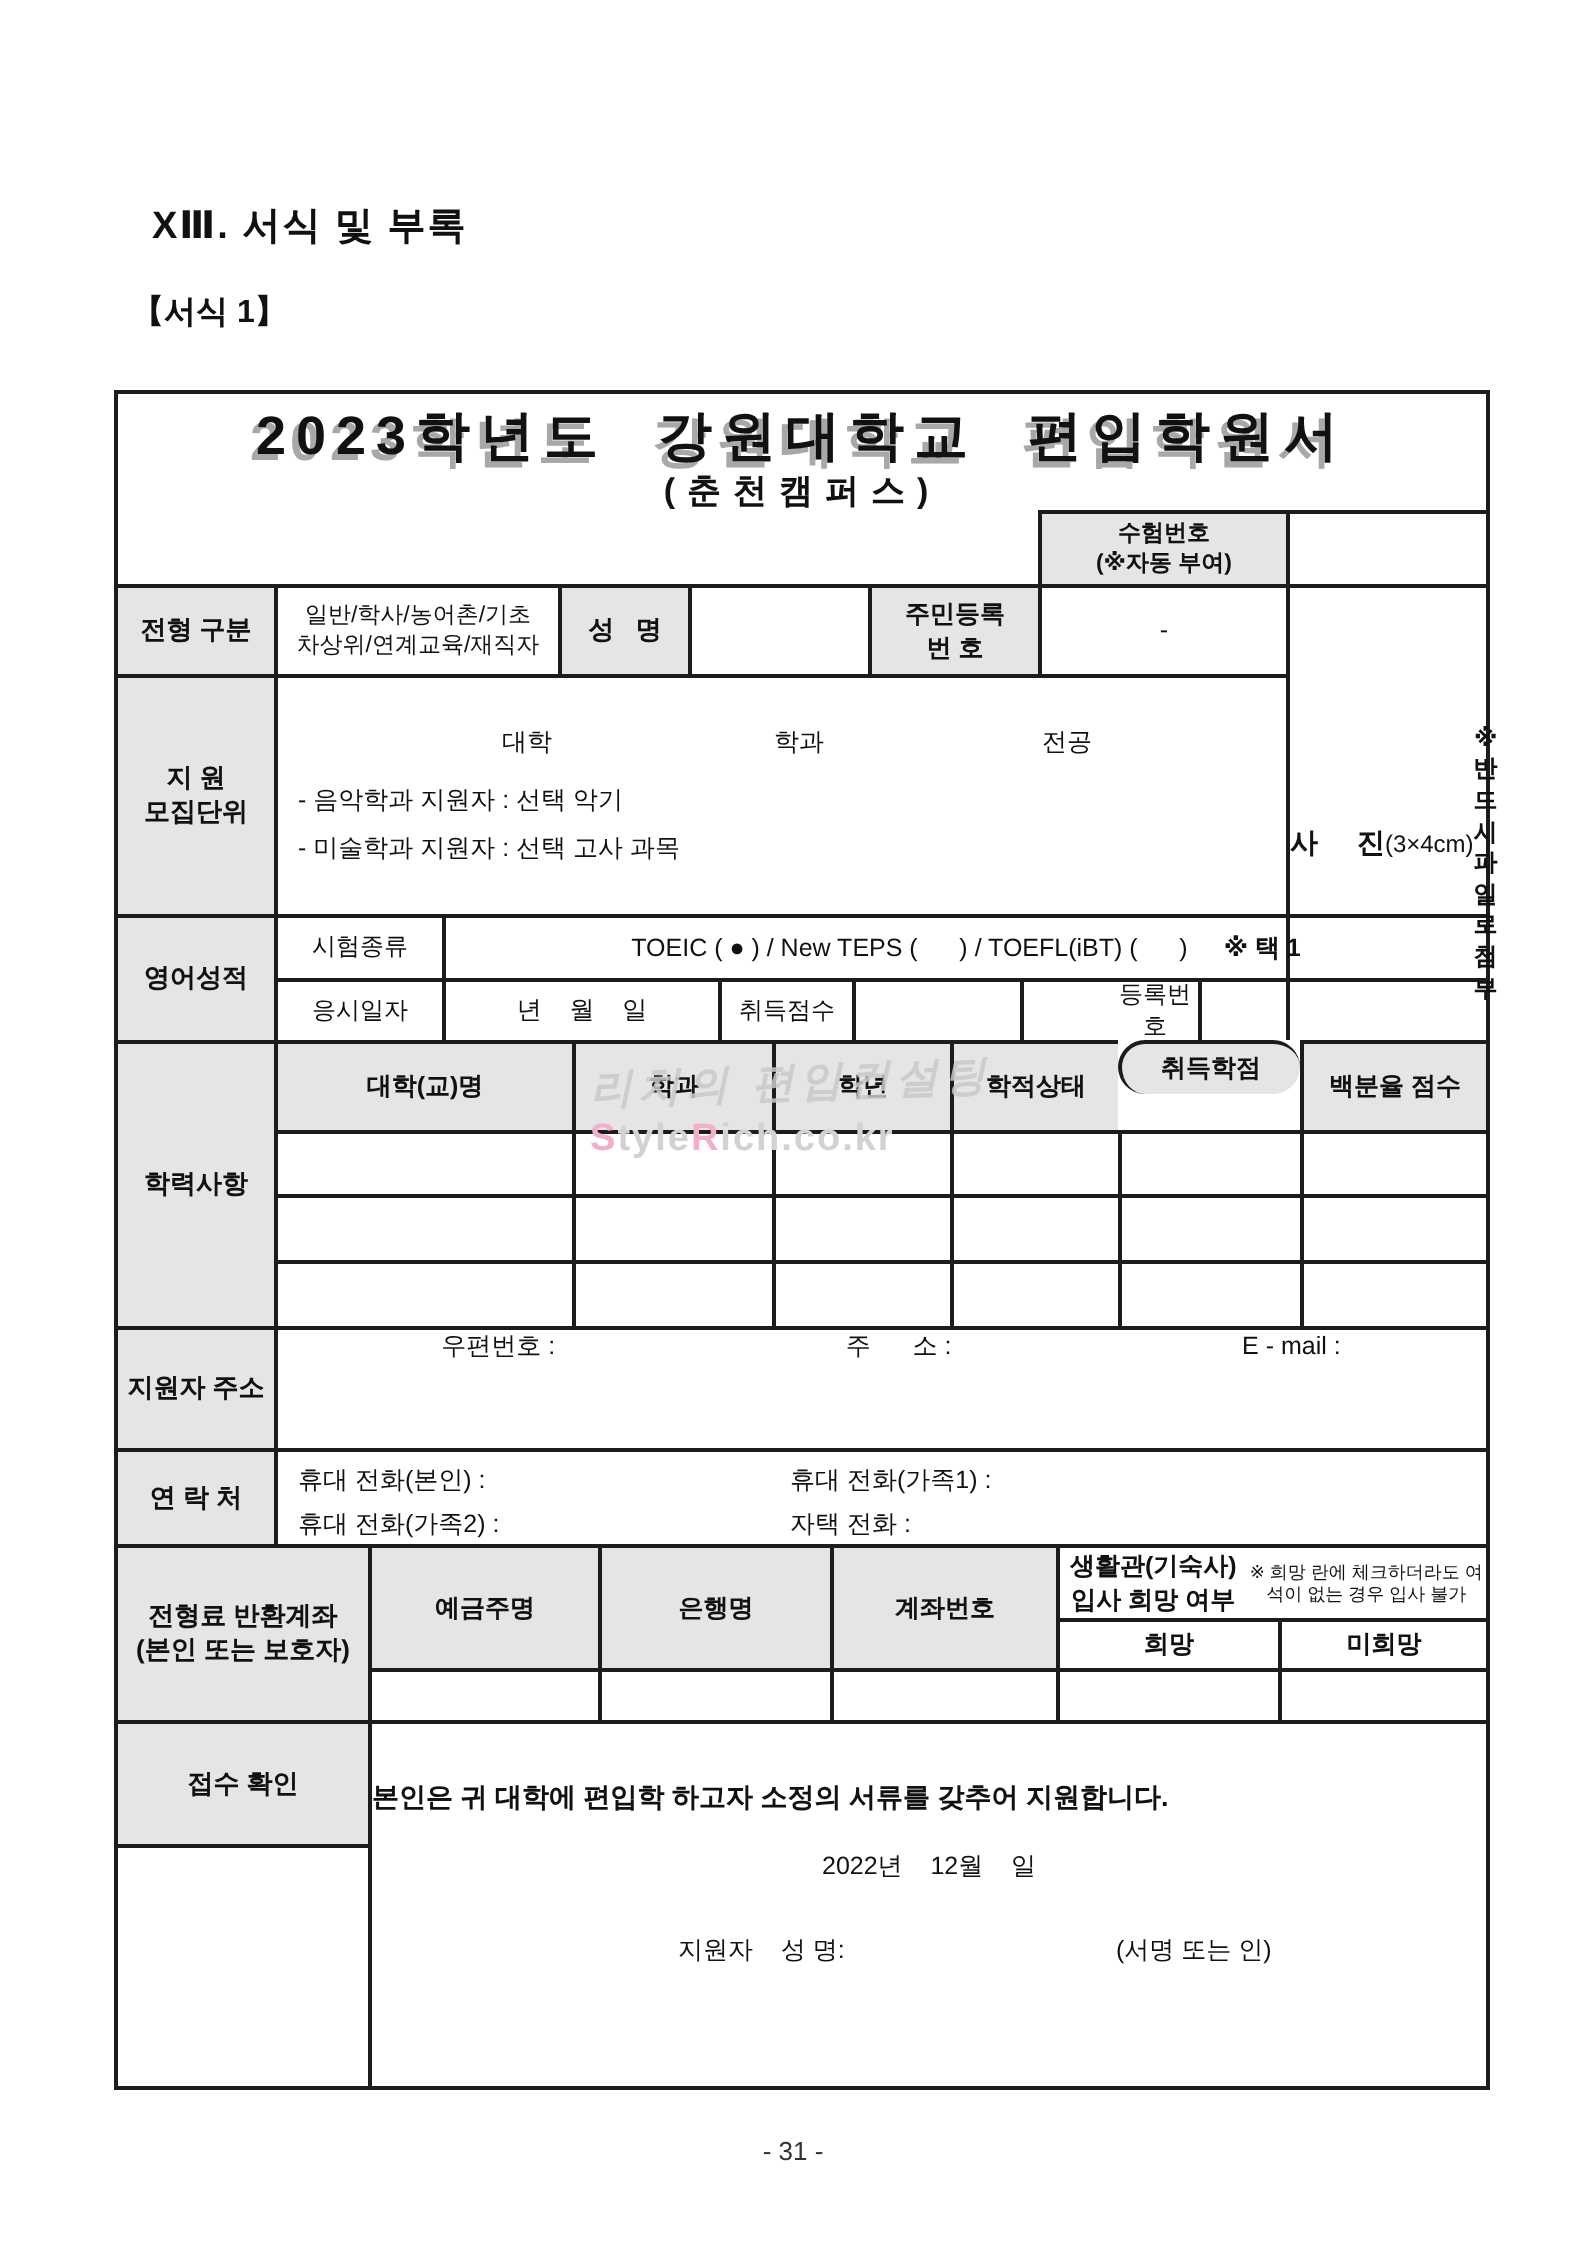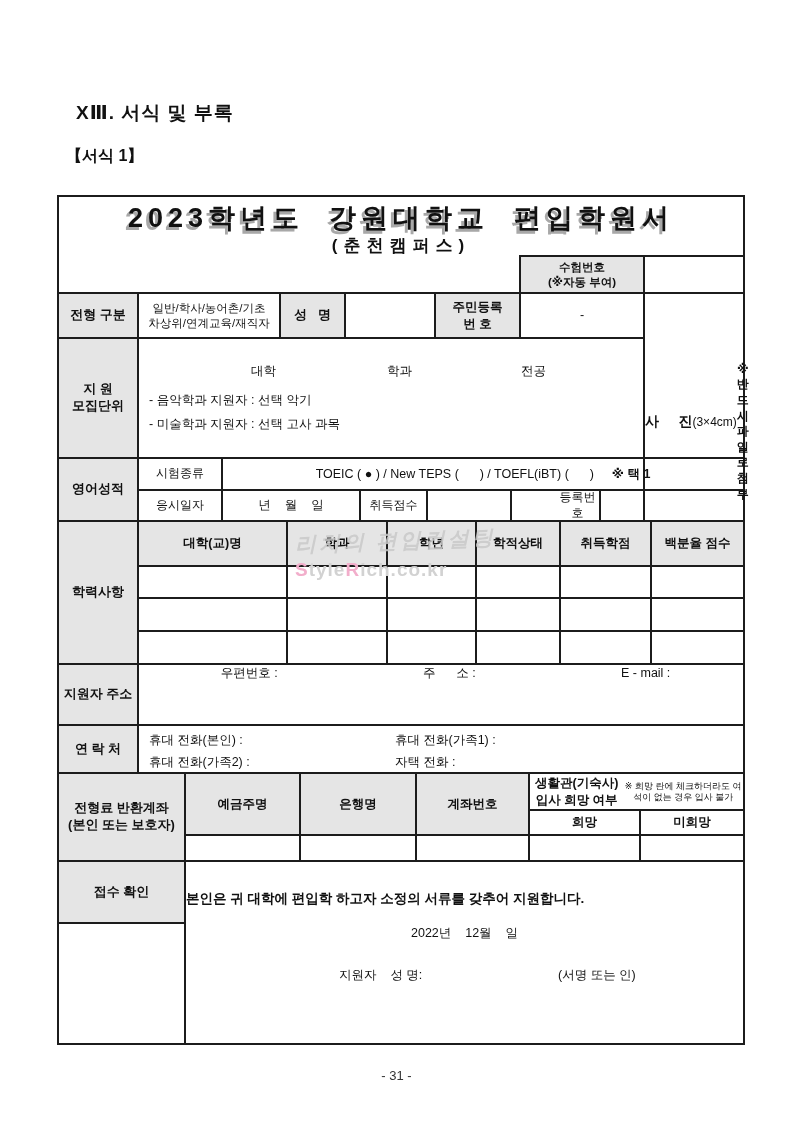--- a/index.html
+++ b/index.html
@@ -101,21 +101,21 @@
   <div class="cell" style="left:300px;top:292px;width:67px;height:31px;font-size:12px;">취득점수</div>
   <div class="cell" style="left:367px;top:292px;width:84px;height:31px;"></div>
   <div class="cell" style="left:451px;top:292px;width:89px;height:31px;font-size:12px;padding-left:44px;">등록번호</div>
   <div class="cell" style="left:540px;top:292px;width:144px;height:31px;"></div>
 
   <div class="cell gray bold noL" style="left:0;top:323px;width:78px;height:143px;font-size:13px;">학력사항</div>
   <div class="cell gray bold" style="left:78px;top:323px;width:149px;height:45px;">대학(교)명</div>
   <div class="cell gray bold" style="left:227px;top:323px;width:100px;height:45px;">학과</div>
   <div class="cell gray bold" style="left:327px;top:323px;width:89px;height:45px;">학년</div>
   <div class="cell gray bold" style="left:416px;top:323px;width:84px;height:45px;">학적상태</div>
-  <div class="cell gray bold" style="left:500px;top:323px;width:91px;height:45px;">취득학점</div>
+  <div class="cell gray bold" style="left:500px;top:323px;width:91px;height:27px;border-radius:22px;">취득학점</div>
   <div class="cell gray bold" style="left:591px;top:323px;width:93px;height:45px;">백분율 점수</div>
 
   <div class="cell" style="left:78px;top:368px;width:149px;height:32px;"></div>
   <div class="cell" style="left:227px;top:368px;width:100px;height:32px;"></div>
   <div class="cell" style="left:327px;top:368px;width:89px;height:32px;"></div>
   <div class="cell" style="left:416px;top:368px;width:84px;height:32px;"></div>
   <div class="cell" style="left:500px;top:368px;width:91px;height:32px;"></div>
   <div class="cell" style="left:591px;top:368px;width:93px;height:32px;"></div>
   <div class="cell" style="left:78px;top:400px;width:149px;height:33px;"></div>
   <div class="cell" style="left:227px;top:400px;width:100px;height:33px;"></div>

